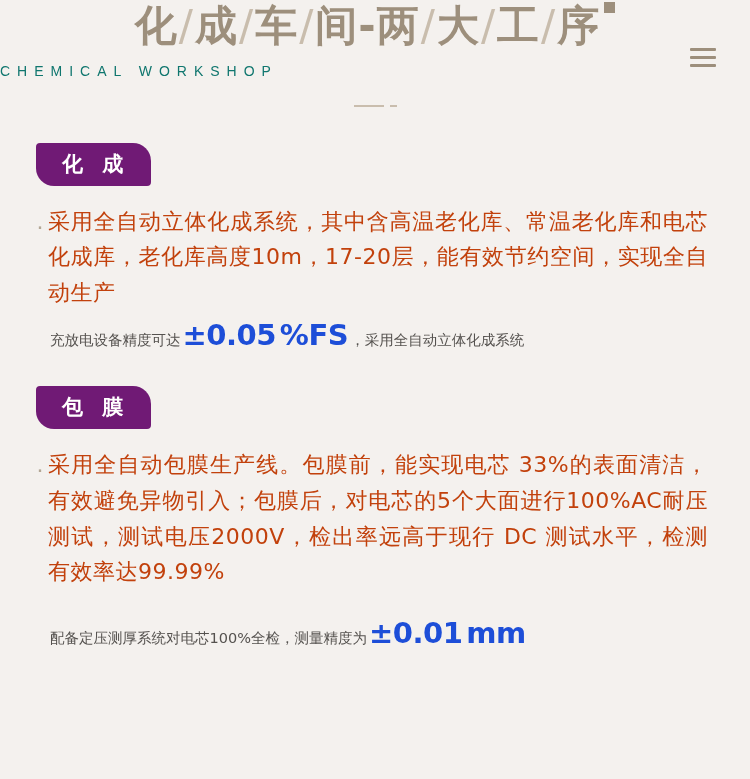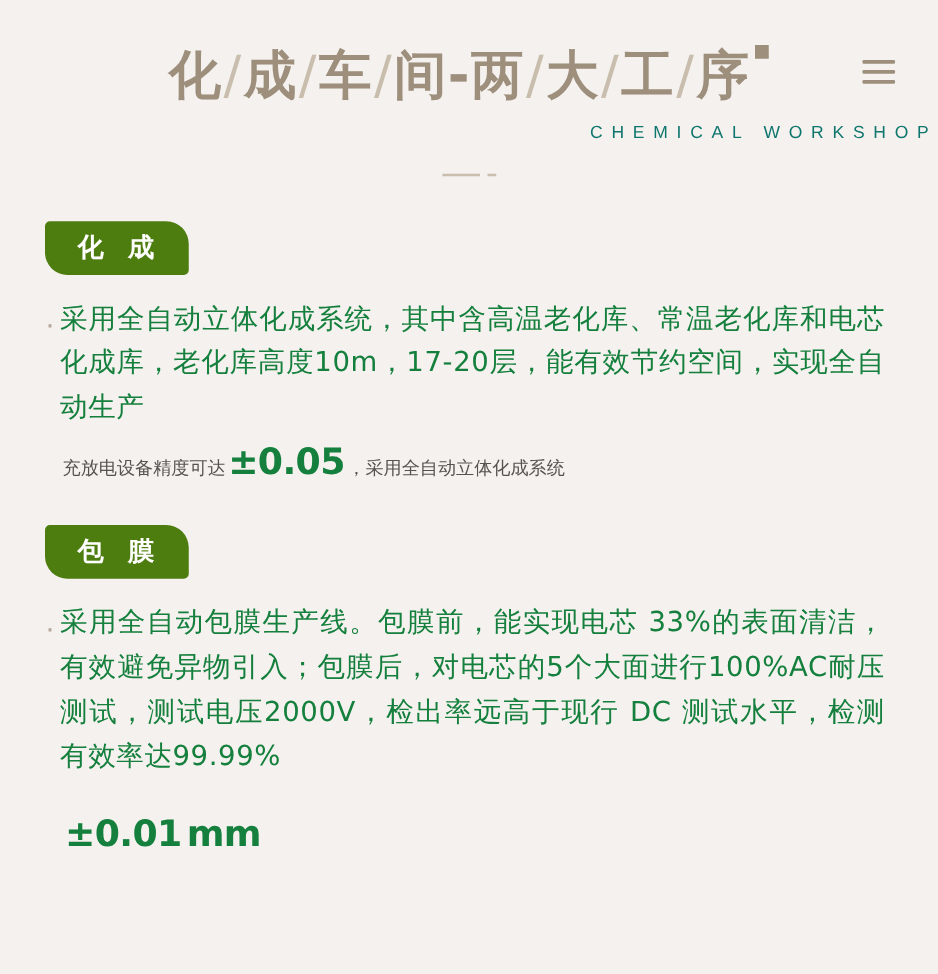--- a/index.html
+++ b/index.html
@@ -19,22 +19,21 @@
   .page {
     position: relative;
     width: 750px;
     height: 779px;
     box-sizing: border-box;
   }
 
   
   .header {
     position: relative;
-    padding-top: 34px;
-    text-align: right;
+    text-align: left;
   }
 
   .title-row {
     display: flex;
     align-items: flex-start;
     justify-content: center;
     position: relative;
   }
 
   .main-title {
@@ -108,21 +107,21 @@
   .section {
     margin: 0 0 0 0;
     padding: 0 36px;
   }
 
   .sec-1 { margin-top: 36px; }
   .sec-2 { margin-top: 34px; }
 
   .badge {
     display: inline-block;
-    background: #4d7c0f;
+    background: #701a75;
     color: #ffffff;
     font-size: 21px;
     font-weight: bold;
     letter-spacing: 6px;
     padding: 7px 22px 8px 26px;
     border-radius: 4px 18px 4px 18px;
     font-family: "DejaVu Sans", "Liberation Sans", sans-serif;
   }
 
   .body-block {
@@ -134,41 +133,41 @@
     color: #b3a795;
     font-size: 24px;
     line-height: 1;
     padding-top: 10px;
     padding-right: 4px;
     flex: 0 0 auto;
   }
   .body-text {
     font-size: 22px;
     line-height: 1.62;
-    color: #15803d;
+    color: #c2410c;
     text-align: justify;
     letter-spacing: 0.5px;
     font-family: "DejaVu Sans", "Liberation Sans", sans-serif;
   }
 
   .note {
     margin-top: 8px;
     padding-left: 14px;
     font-size: 14.5px;
     color: #55524f;
     display: flex;
     align-items: baseline;
     flex-wrap: wrap;
     font-family: "DejaVu Sans", "Liberation Sans", sans-serif;
   }
   .note .hl {
     color: #9a8straight;
   }
   .hl {
-    color: #15803d;
+    color: #1d4ed8;
     font-weight: bold;
     font-size: 29px;
     letter-spacing: -0.5px;
     padding: 0 2px;
     font-family: "DejaVu Sans", "Liberation Sans", sans-serif;
   }
 
   .note.note-2 {
     margin-top: 26px;
   }
@@ -203,32 +202,34 @@
     <div class="badge">化 成</div>
 
     <div class="body-block">
       <div class="bullet">·</div>
       <div class="body-text">采用全自动立体化成系统，其中含高温老化库、常温老化库和电芯化成库，老化库高度10m，17-20层，能有效节约空间，实现全自动生产</div>
     </div>
 
     <div class="note">
       <span>充放电设备精度可达</span>
       <span class="hl">±0.05</span>
+      <span class="hl unit">%FS</span>
       <span>，采用全自动立体化成系统</span>
     </div>
   </div>
 
   <div class="section sec-2">
     <div class="badge">包 膜</div>
 
     <div class="body-block">
       <div class="bullet">·</div>
       <div class="body-text">采用全自动包膜生产线。包膜前，能实现电芯 33%的表面清洁，有效避免异物引入；包膜后，对电芯的5个大面进行100%AC耐压测试，测试电压2000V，检出率远高于现行 DC 测试水平，检测有效率达99.99%</div>
     </div>
 
     <div class="note note-2">
+      <span>配备定压测厚系统对电芯100%全检，测量精度为</span>
       <span class="hl">±0.01</span>
       <span class="hl unit">mm</span>
       <span></span>
     </div>
   </div>
 
 </div>
 
 </body></html>

